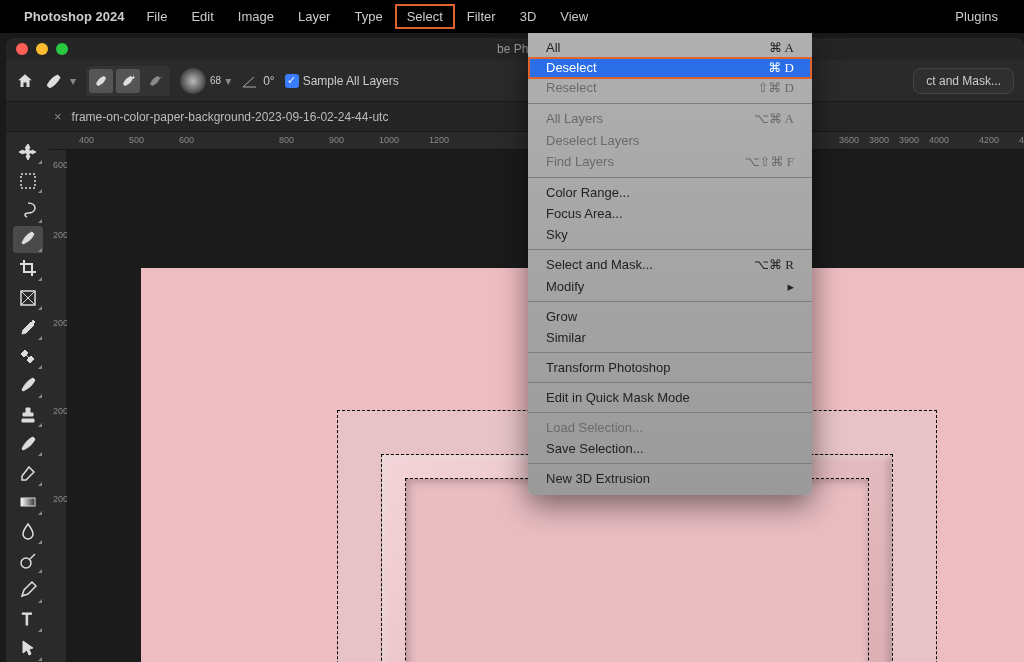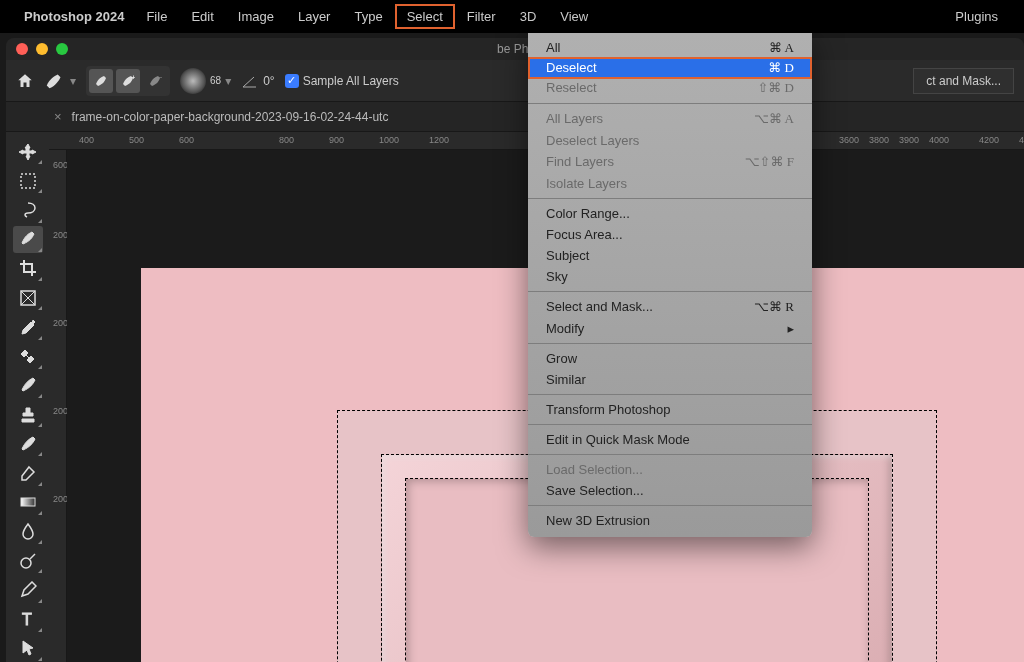--- a/index.html
+++ b/index.html
@@ -22,21 +22,21 @@
 .titlebar .title { flex: 1; text-align: center; }
 
 .optbar { height: 42px; background: #2a2a2a; border-bottom: 1px solid #181818; display: flex; align-items: center; padding: 0 10px; gap: 10px; font-size: 12px; color: #ccc; }
 .home-icon { width: 18px; height: 18px; fill: #ddd; }
 .opt-group { display: flex; align-items: center; gap: 4px; }
 .brush-icons { display: flex; gap:3px; background: #333; border-radius:4px; padding:3px; }
 .brush-icons .bi { width:24px; height:24px; border-radius:3px; display:flex; align-items:center; justify-content:center; }
 .brush-icons .bi.sel { background: #555; }
 .softbrush { width:26px; height:26px; border-radius:50%; background: radial-gradient(circle,#bbb 0%, #555 60%, transparent 80%); }
 .checkbox { width:14px; height:14px; background:#3a7cff; border-radius:3px; display:inline-flex; align-items:center; justify-content:center; color:#fff; font-size:11px; }
-.maskbtn { margin-left: auto; background:#2f2f2f; padding:5px 12px; border-radius:0; border:1px solid #444; }
+.maskbtn { margin-left: auto; background:#2f2f2f; padding:5px 12px; border-radius:8px; border:1px solid #444; }
 
 .tabbar { height: 30px; background:#252525; border-bottom:1px solid #181818; display:flex; align-items:center; padding-left:48px; font-size:12px; color:#bbb; }
 .tabbar .close-x { margin-right: 10px; color:#888; font-size:13px; }
 
 .leftbar { position:absolute; left:0; top:94px; width:43px; bottom:0; background:#2a2a2a; display:flex; flex-direction:column; align-items:center; padding-top:6px; gap:2px; }
 .tool { width:30px; height:28px; display:flex; align-items:center; justify-content:center; border-radius:3px; position:relative; }
 .tool.active { background:#4a4a4a; }
 .tool svg { width:18px; height:18px; fill:#ddd; stroke:#ddd; }
 .tool .tri { position:absolute; right:1px; bottom:1px; width:0;height:0; border-left:4px solid transparent; border-bottom:4px solid #888; }
 
@@ -322,32 +322,26 @@
       <span>All Layers</span>
       <span class="sc">⌥⌘ A</span>
     </div>
     <div class="dd-item dis">
       <span>Deselect Layers</span>
     </div>
     <div class="dd-item dis">
       <span>Find Layers</span>
       <span class="sc">⌥⇧⌘ F</span>
     </div>
-    <div class="dd-item dis">
-      <span>Isolate Layers</span>
-    </div>
     <div class="dd-sep"></div>
     <div class="dd-item">
       <span>Color Range...</span>
     </div>
     <div class="dd-item">
       <span>Focus Area...</span>
-    </div>
-    <div class="dd-item">
-      <span>Subject</span>
     </div>
     <div class="dd-item">
       <span>Sky</span>
     </div>
     <div class="dd-sep"></div>
     <div class="dd-item">
       <span>Select and Mask...</span>
       <span class="sc">⌥⌘ R</span>
     </div>
     <div class="dd-item">

